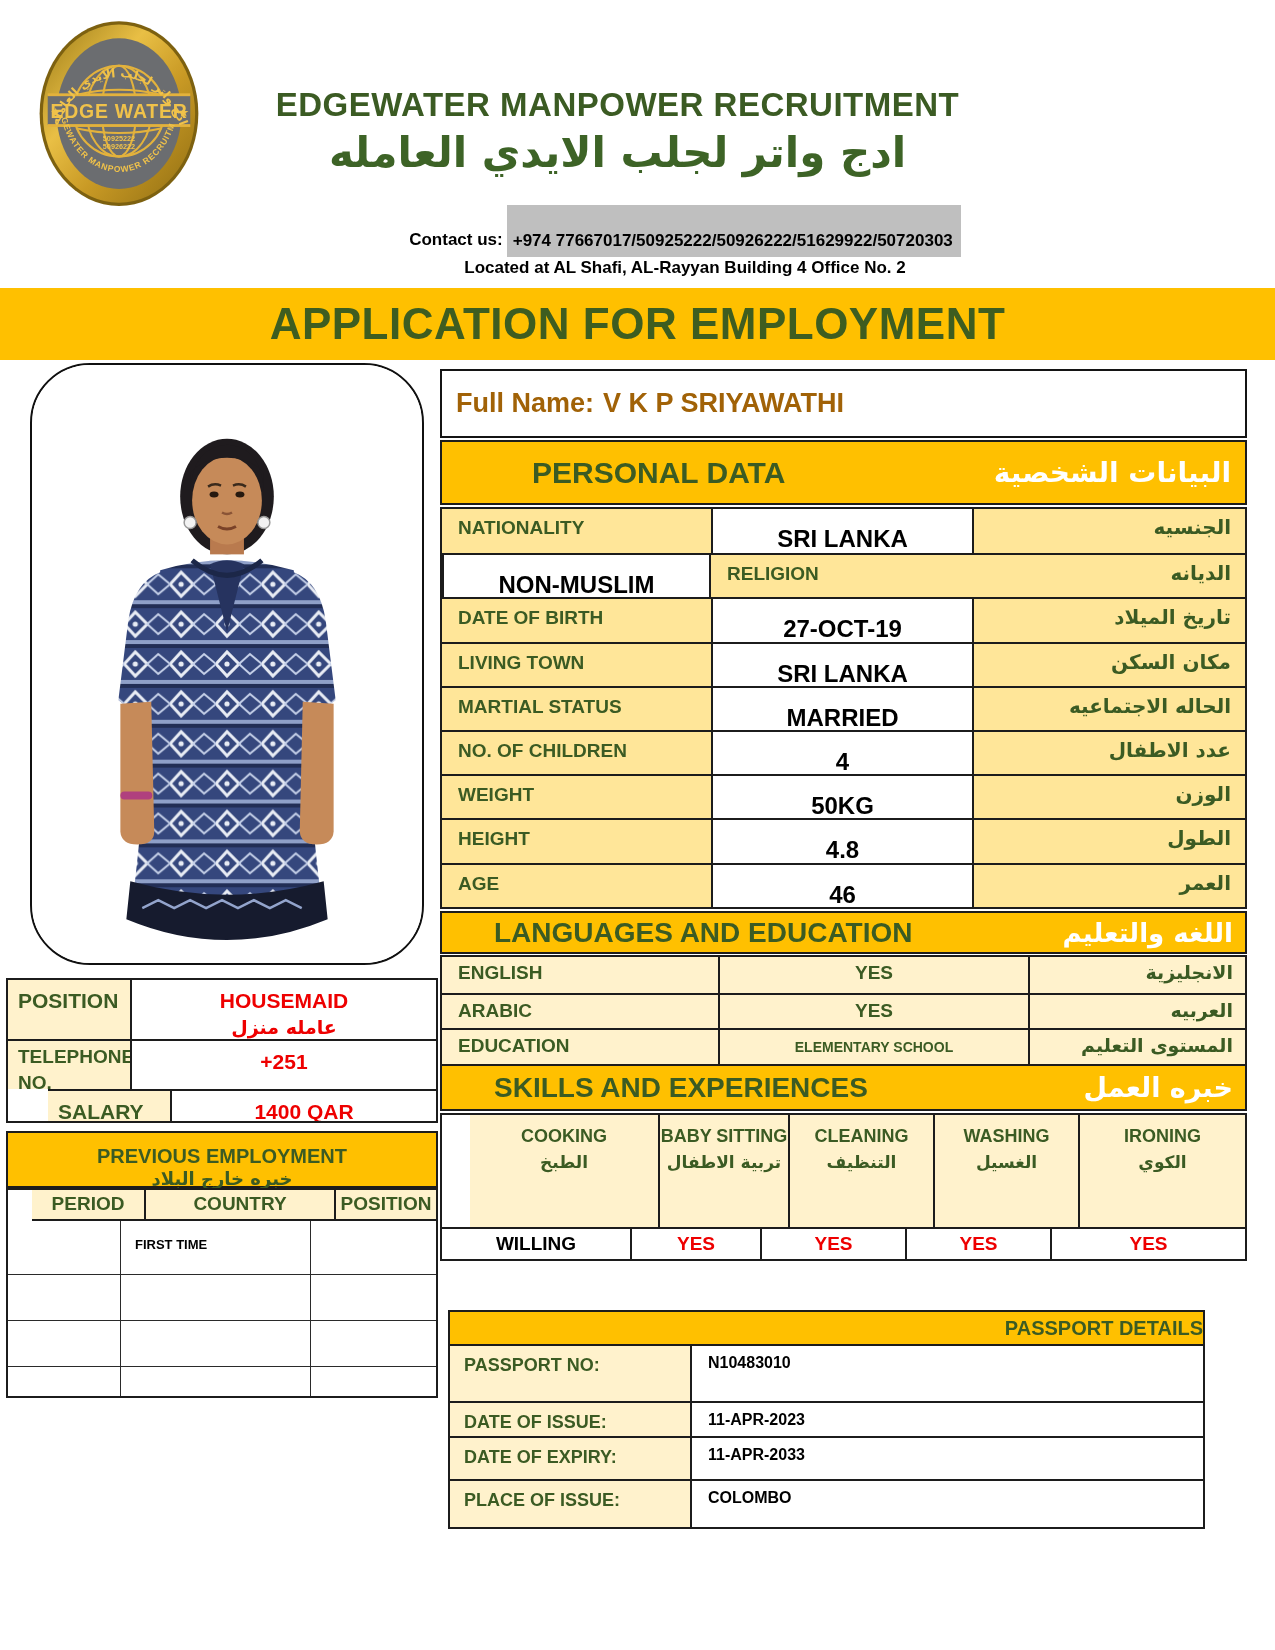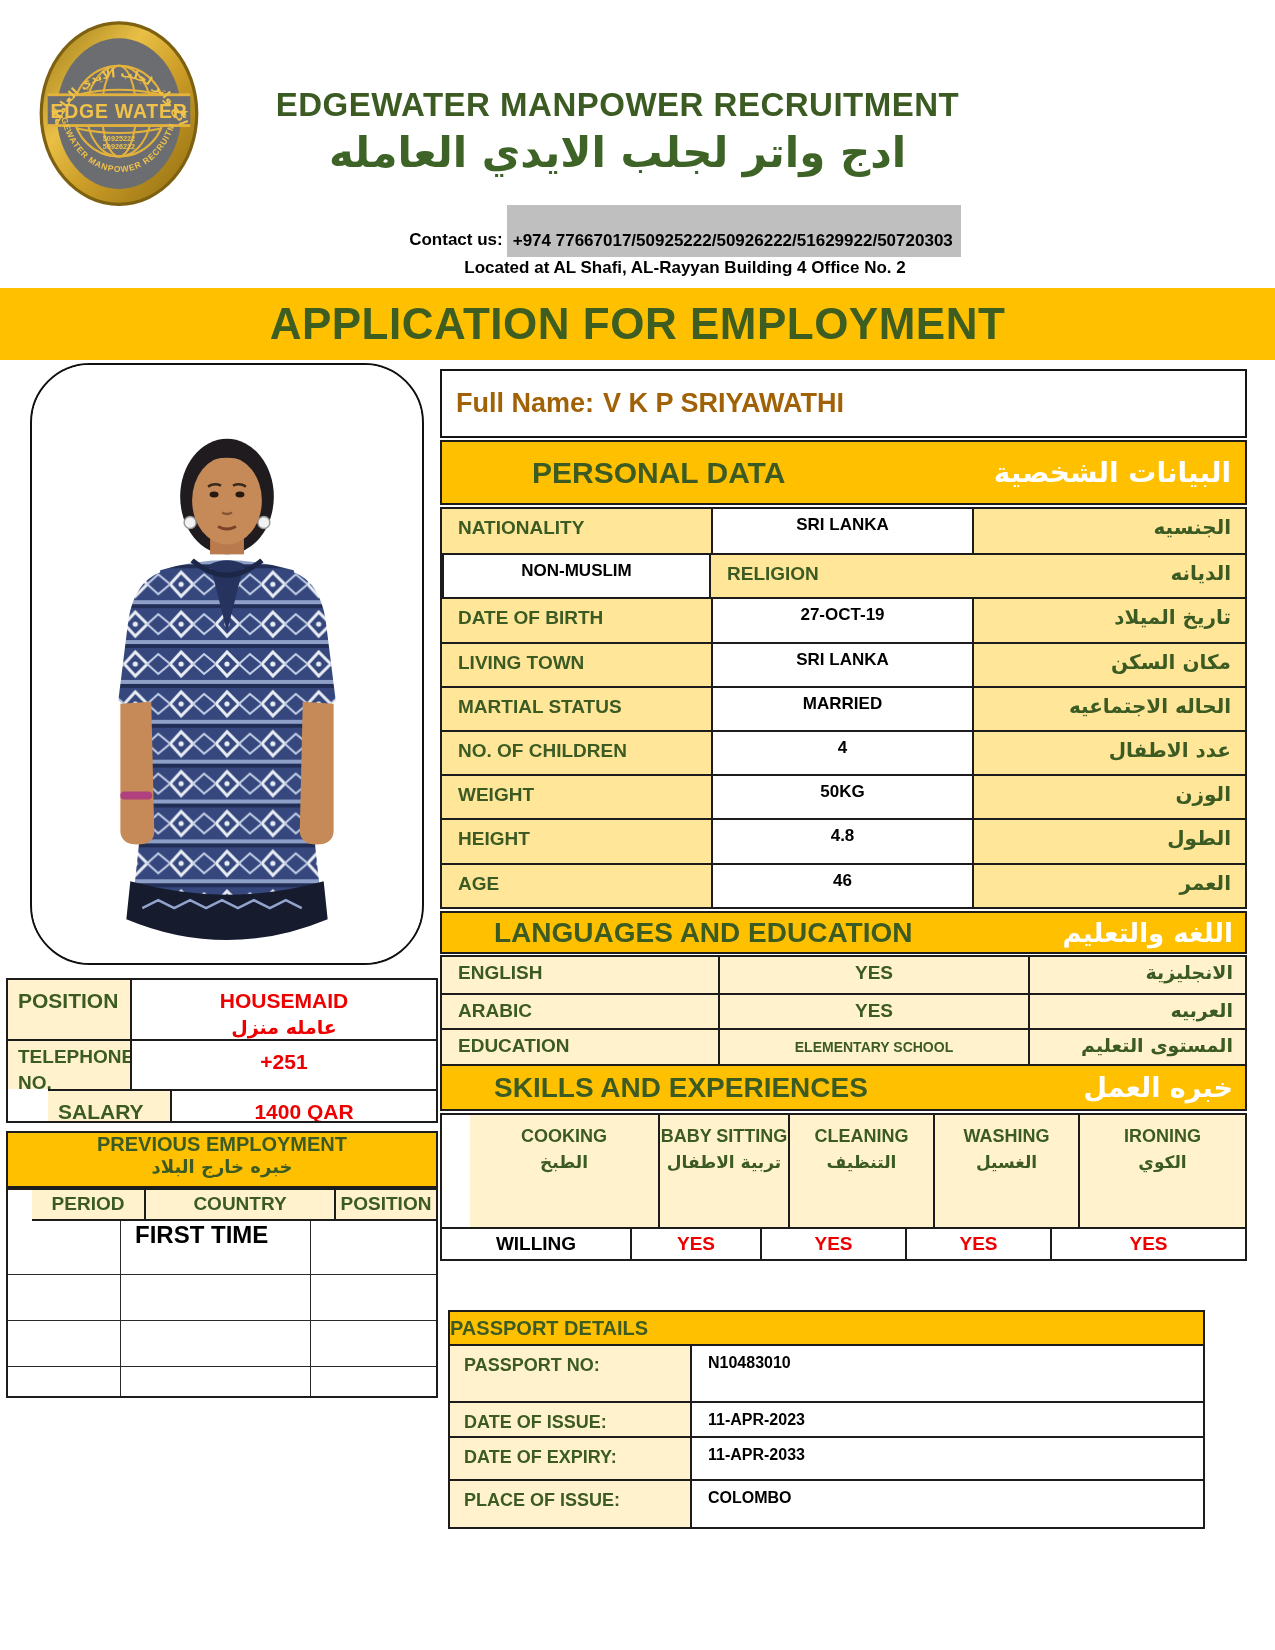--- a/index.html
+++ b/index.html
@@ -48,22 +48,22 @@
   
   .pd-header { left:440px; top:440px; width:807px; height:65px; }
   .pd-header .en { font-size:30px; padding-left:50px; }
   .pd-header .arw { font-size:28px; padding-right:14px; }
   .pd-table { left:440px; top:507px; width:807px; border:2px solid #1c1c1c; }
   .pd-row { display:grid; grid-template-columns:269px 263px 1fr; height:44.2px; }
   .pd-row + .pd-row { border-top:2px solid #1c1c1c; }
   .cell { overflow:hidden; }
   .pd-label { background:#FFE699; color:#3B5B23; font-weight:700; font-size:19px;
     padding:8px 0 0 16px; }
-  .pd-value { background:#fff; color:#000; font-weight:700; font-size:17px;
-    text-align:center; padding-top:6px; border-left:2px solid #1c1c1c; border-right:2px solid #1c1c1c; }
+  .pd-value { background:#fff; color:#000; font-weight:700; font-size:24px;
+    text-align:center; padding-top:16px; border-left:2px solid #1c1c1c; border-right:2px solid #1c1c1c; }
   .pd-ar { background:#FFE699; color:#3B5B23; font-weight:700; font-size:20px;
     text-align:right; padding:6px 14px 0 0; }
 
   
   .lang-header { left:440px; top:911px; width:807px; height:43px; }
   .lang-header .en { font-size:28px; padding-left:12px; }
   .lang-header .arw { font-size:26px; padding-right:12px; }
   .lang-table { left:440px; top:955px; width:807px; border:2px solid #1c1c1c; }
   .lang-row { display:grid; grid-template-columns:276px 310px 1fr; height:35.6px; }
   .lang-row + .lang-row { border-top:2px solid #1c1c1c; }
@@ -88,51 +88,51 @@
   .willing-row { display:grid; grid-template-columns:188px 130px 145px 145px 1fr;
     height:32px; border-top:2px solid #1c1c1c; }
   .willing-cell { background:#fff; text-align:center; font-weight:700; font-size:19px;
     padding-top:4px; }
   .willing-cell + .willing-cell { border-left:2px solid #1c1c1c; }
   .willing-label { color:#000; }
   .willing-yes { color:#EE0000; }
 
   
   .passport-box { left:448px; top:1310px; width:757px; border:2px solid #1c1c1c; }
-  .pp-header { background:#FFC000; height:34px; text-align:left; color:#3B5B23;
+  .pp-header { background:#FFC000; height:34px; text-align:right; color:#3B5B23;
     font-weight:700; font-size:20px; padding-top:5px; border-bottom:2px solid #1c1c1c; }
   .pp-row { display:grid; grid-template-columns:242px 1fr; }
   .pp-row + .pp-row { border-top:2px solid #1c1c1c; }
   .pp-label { background:#FFF2CC; color:#3B5B23; font-weight:700; font-size:18px;
     padding:9px 0 0 14px; border-right:2px solid #1c1c1c; }
   .pp-value { background:#fff; color:#000; font-weight:700; font-size:16px;
     padding:8px 0 0 16px; }
 
   
   .pos-table { left:6px; top:978px; width:432px; border:2px solid #1c1c1c; }
   .pos-row { display:grid; grid-template-columns:124px 1fr; }
   .pos-row + .pos-row { border-top:2px solid #1c1c1c; }
   .pos-label { background:#FFF2CC; color:#3B5B23; font-weight:700; font-size:21px;
     padding:8px 0 0 10px; border-right:2px solid #1c1c1c; line-height:26px; }
   .pos-value { background:#fff; color:#EE0000; font-weight:700; font-size:21px;
     text-align:center; padding-top:7px; line-height:27px; }
   .pos-value .ar { font-size:19px; display:block; }
   .prev-header { left:6px; top:1131px; width:432px; height:57px; background:#FFC000;
     border:2px solid #1c1c1c; text-align:center; color:#3B5B23; font-weight:700; }
-  .prev-header .en { font-size:20px; padding-top:0; display:block; }
+  .prev-header .en { font-size:20px; padding-top:12px; display:block; }
   .prev-header .arw2 { font-size:18px; display:block; color:#3B5B23; }
   .prev-table { left:6px; top:1188px; width:432px; border:2px solid #1c1c1c; }
   .prev-cols { display:grid; grid-template-columns:112px 190px 1fr; height:31px;
     border-bottom:2px solid #1c1c1c;margin-left:24px; }
   .prev-col { background:#FFF2CC; color:#3B5B23; font-weight:700; font-size:19px;
     text-align:center; padding-top:3px; }
   .prev-col + .prev-col { border-left:2px solid #1c1c1c; }
   .prev-row { display:grid; grid-template-columns:112px 190px 1fr; background:#fff; }
   .prev-row + .prev-row { border-top:1.5px solid #2a2a2a; }
-  .prev-cell { color:#000; font-weight:700; font-size:24px; padding:0 0 0 14px; }
+  .prev-cell { color:#000; font-weight:700; font-size:13px; padding:16px 0 0 14px; }
   .prev-cell + .prev-cell { border-left:1.5px solid #2a2a2a; }
   .r1 { height:53px; } .r2 { height:46px; } .r3 { height:46px; } .r4 { height:30px; }
 </style>
 </head>
 <body>
 
 <div class="page">
 
   <div class="abs" style="left:38px; top:18px; width:162px; height:194px;">
     <svg viewBox="0 0 200 236">

